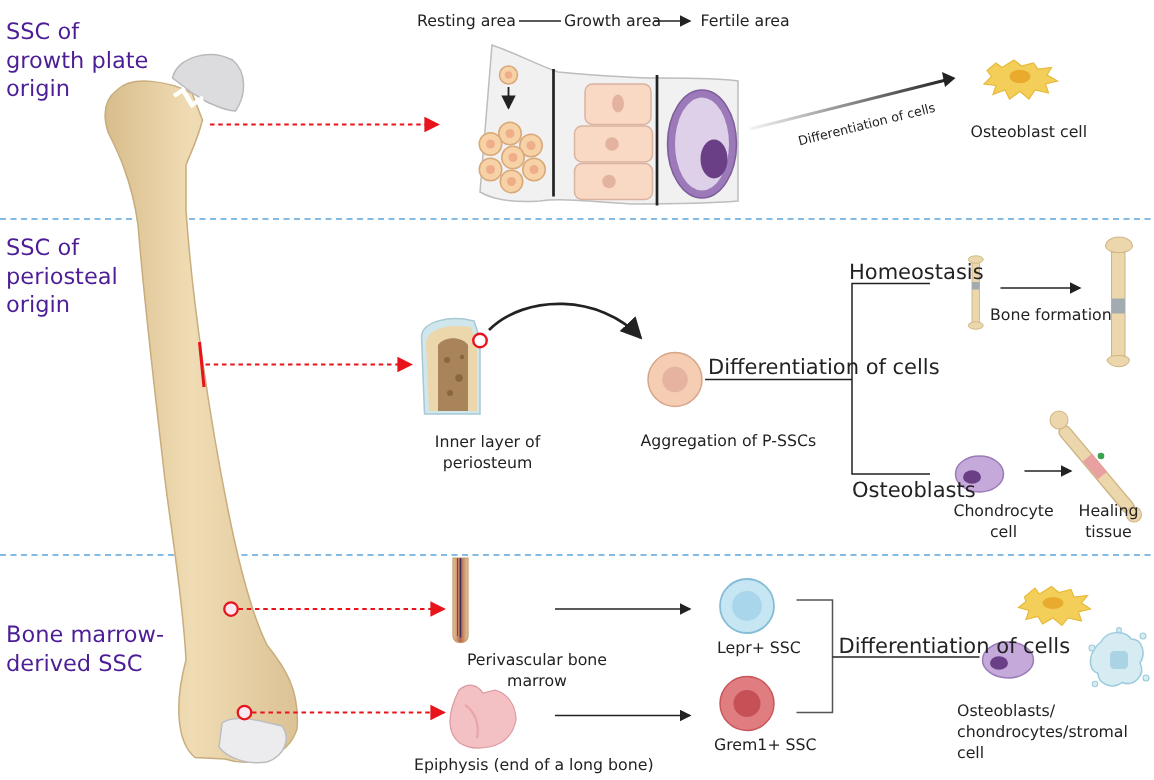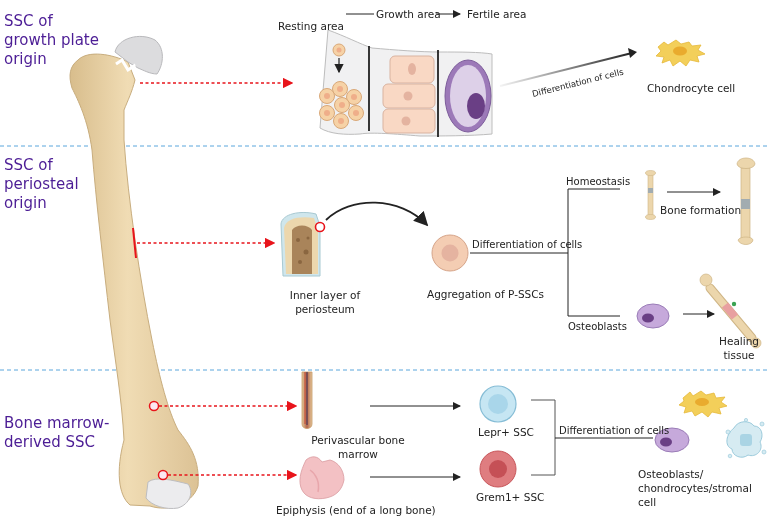--- a/index.html
+++ b/index.html
@@ -4,21 +4,21 @@
 <style>
   html, body { margin: 0; padding: 0; background: #ffffff; }
   body { width: 769px; height: 520px; position: relative; overflow: hidden;
          font-family: "DejaVu Sans", sans-serif; }
   #stage { position: absolute; left: 0; top: 0; width: 769px; height: 520px; }
   .section-title { position: absolute; color: #4c1d95; font-size: 15px; line-height: 19px;
                    font-family: "DejaVu Sans", sans-serif; white-space: pre-line; }
   .lbl { position: absolute; color: #222; font-size: 10.5px; line-height: 14px;
          font-family: "DejaVu Sans", sans-serif; white-space: nowrap; }
   .lbl.c { text-align: center; transform: translateX(-50%); margin-left: 24px; }
-  .lbl.s { font-size: 10px; }
+  .lbl.s { font-size: 14px; }
   .lbl.wrap { white-space: pre-line; }
   svg text { font-family: "DejaVu Sans", sans-serif; }
 </style>
 </head>
 <body>
 
 <div id="stage">
 
   <svg width="769" height="520" viewBox="0 0 769 520" style="position:absolute;left:0;top:0">
     <defs>
@@ -226,32 +226,34 @@
 
   <div class="section-title" style="left:4px;top:12px;">SSC of
 growth plate
 origin</div>
   <div class="section-title" style="left:4px;top:156px;">SSC of
 periosteal
 origin</div>
   <div class="section-title" style="left:4px;top:394px;margin-top:20px;">Bone marrow-
 derived SSC</div>
 
-  <div class="lbl" style="left:278px;top:19px;">Resting area</div>
+  <div class="lbl" style="left:278px;top:7px;">Resting area</div>
   <div class="lbl" style="left:376px;top:7px;">Growth area</div>
   <div class="lbl" style="left:467px;top:7px;">Fertile area</div>
-  <div class="lbl" style="left:647px;top:81px;">Chondrocyte cell</div>
+  <div class="lbl" style="left:647px;top:81px;">Osteoblast cell</div>
 
   <div class="lbl c wrap" style="left:301px;top:288px;">Inner layer of
 periosteum</div>
   <div class="lbl" style="left:396px;top:287px;margin-left:31px;">Aggregation of P-SSCs</div>
   <div class="lbl s" style="left:472px;top:238px;">Differentiation of cells</div>
   <div class="lbl s" style="left:566px;top:175px;">Homeostasis</div>
   <div class="lbl" style="left:660px;top:203px;">Bone formation</div>
   <div class="lbl s" style="left:568px;top:320px;">Osteoblasts</div>
+  <div class="lbl c wrap" style="left:645px;top:334px;">Chondrocyte
+cell</div>
   <div class="lbl c wrap" style="left:715px;top:334px;">Healing
 tissue</div>
 
   <div class="lbl c wrap" style="left:334px;top:433px;">Perivascular bone
 marrow</div>
   <div class="lbl" style="left:276px;top:503px;">Epiphysis (end of a long bone)</div>
   <div class="lbl" style="left:478px;top:425px;">Lepr+  SSC</div>
   <div class="lbl" style="left:476px;top:490px;">Grem1+  SSC</div>
   <div class="lbl s" style="left:559px;top:424px;">Differentiation of cells</div>
   <div class="lbl wrap" style="left:638px;top:467px;">Osteoblasts/

